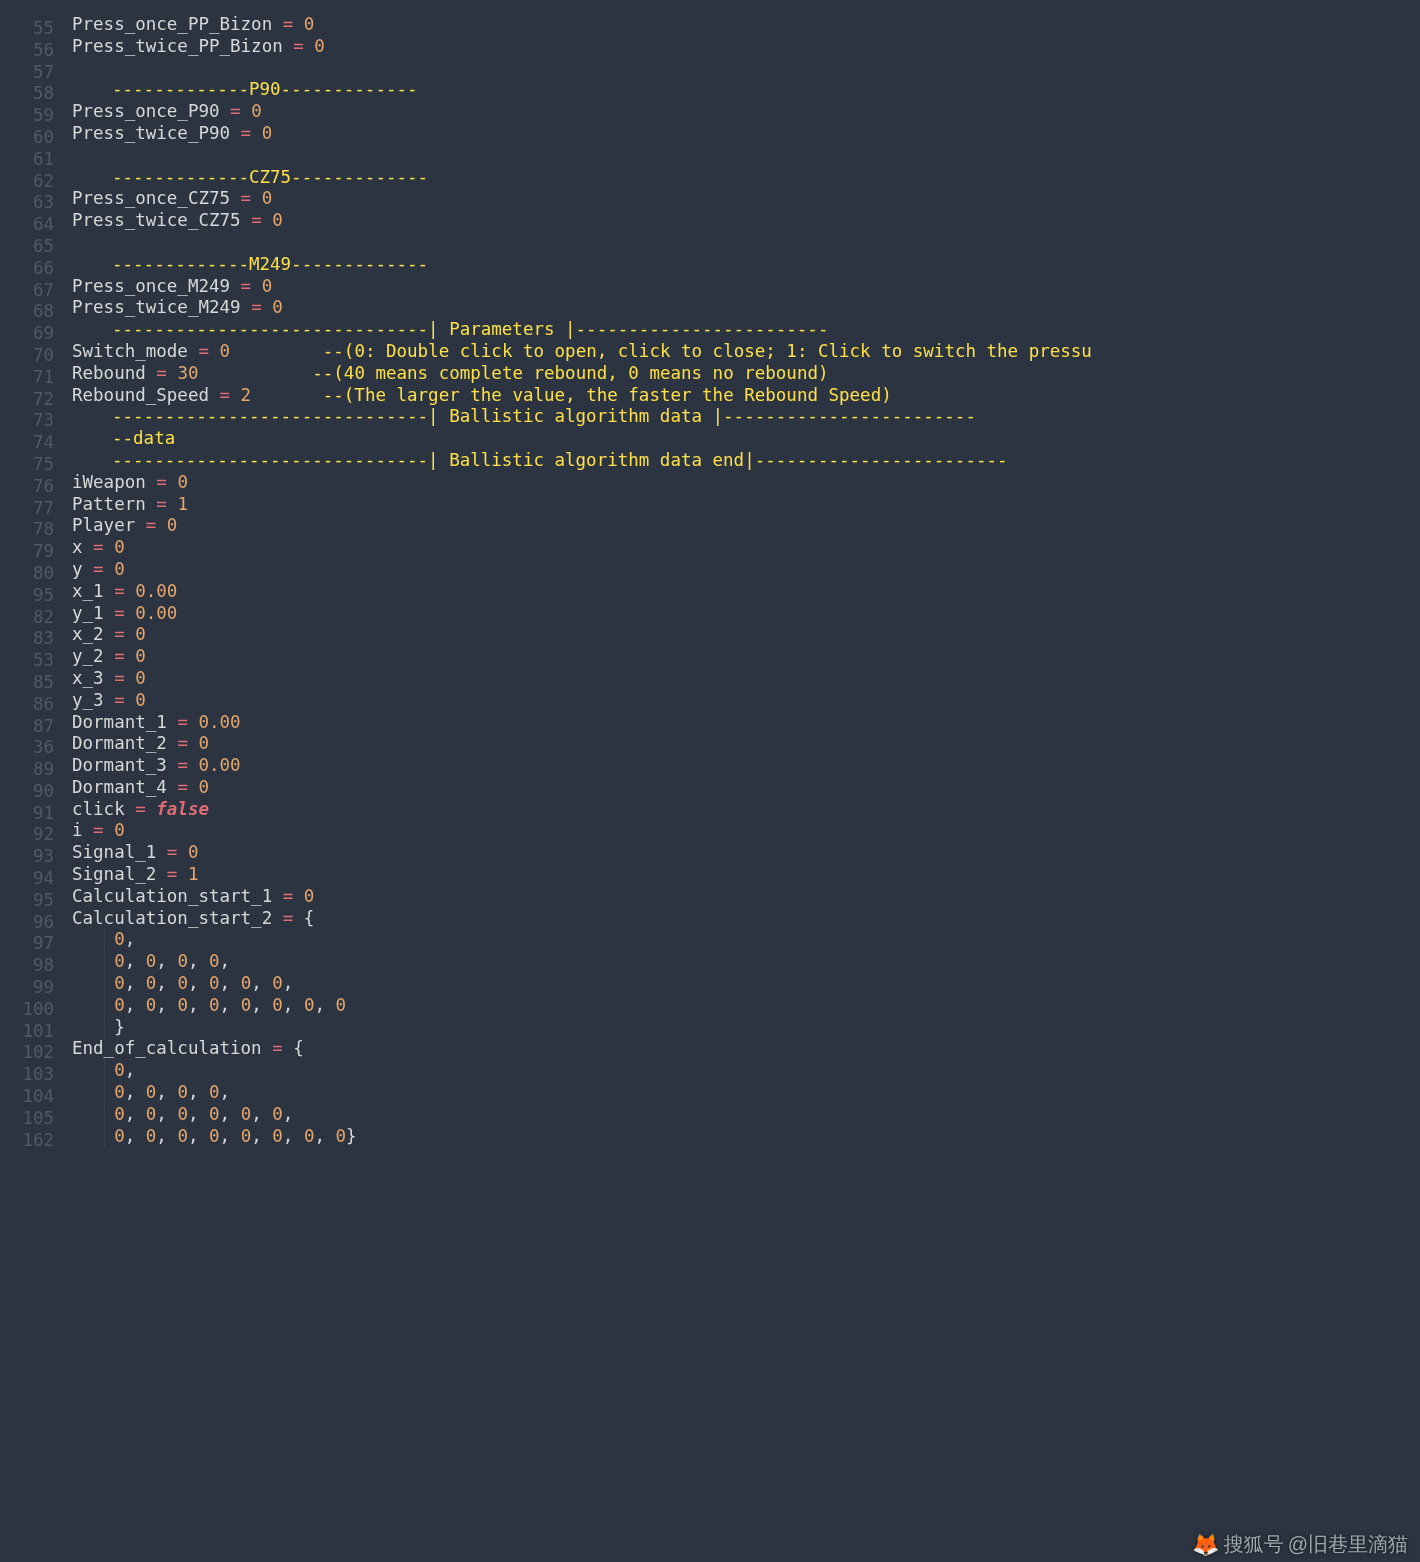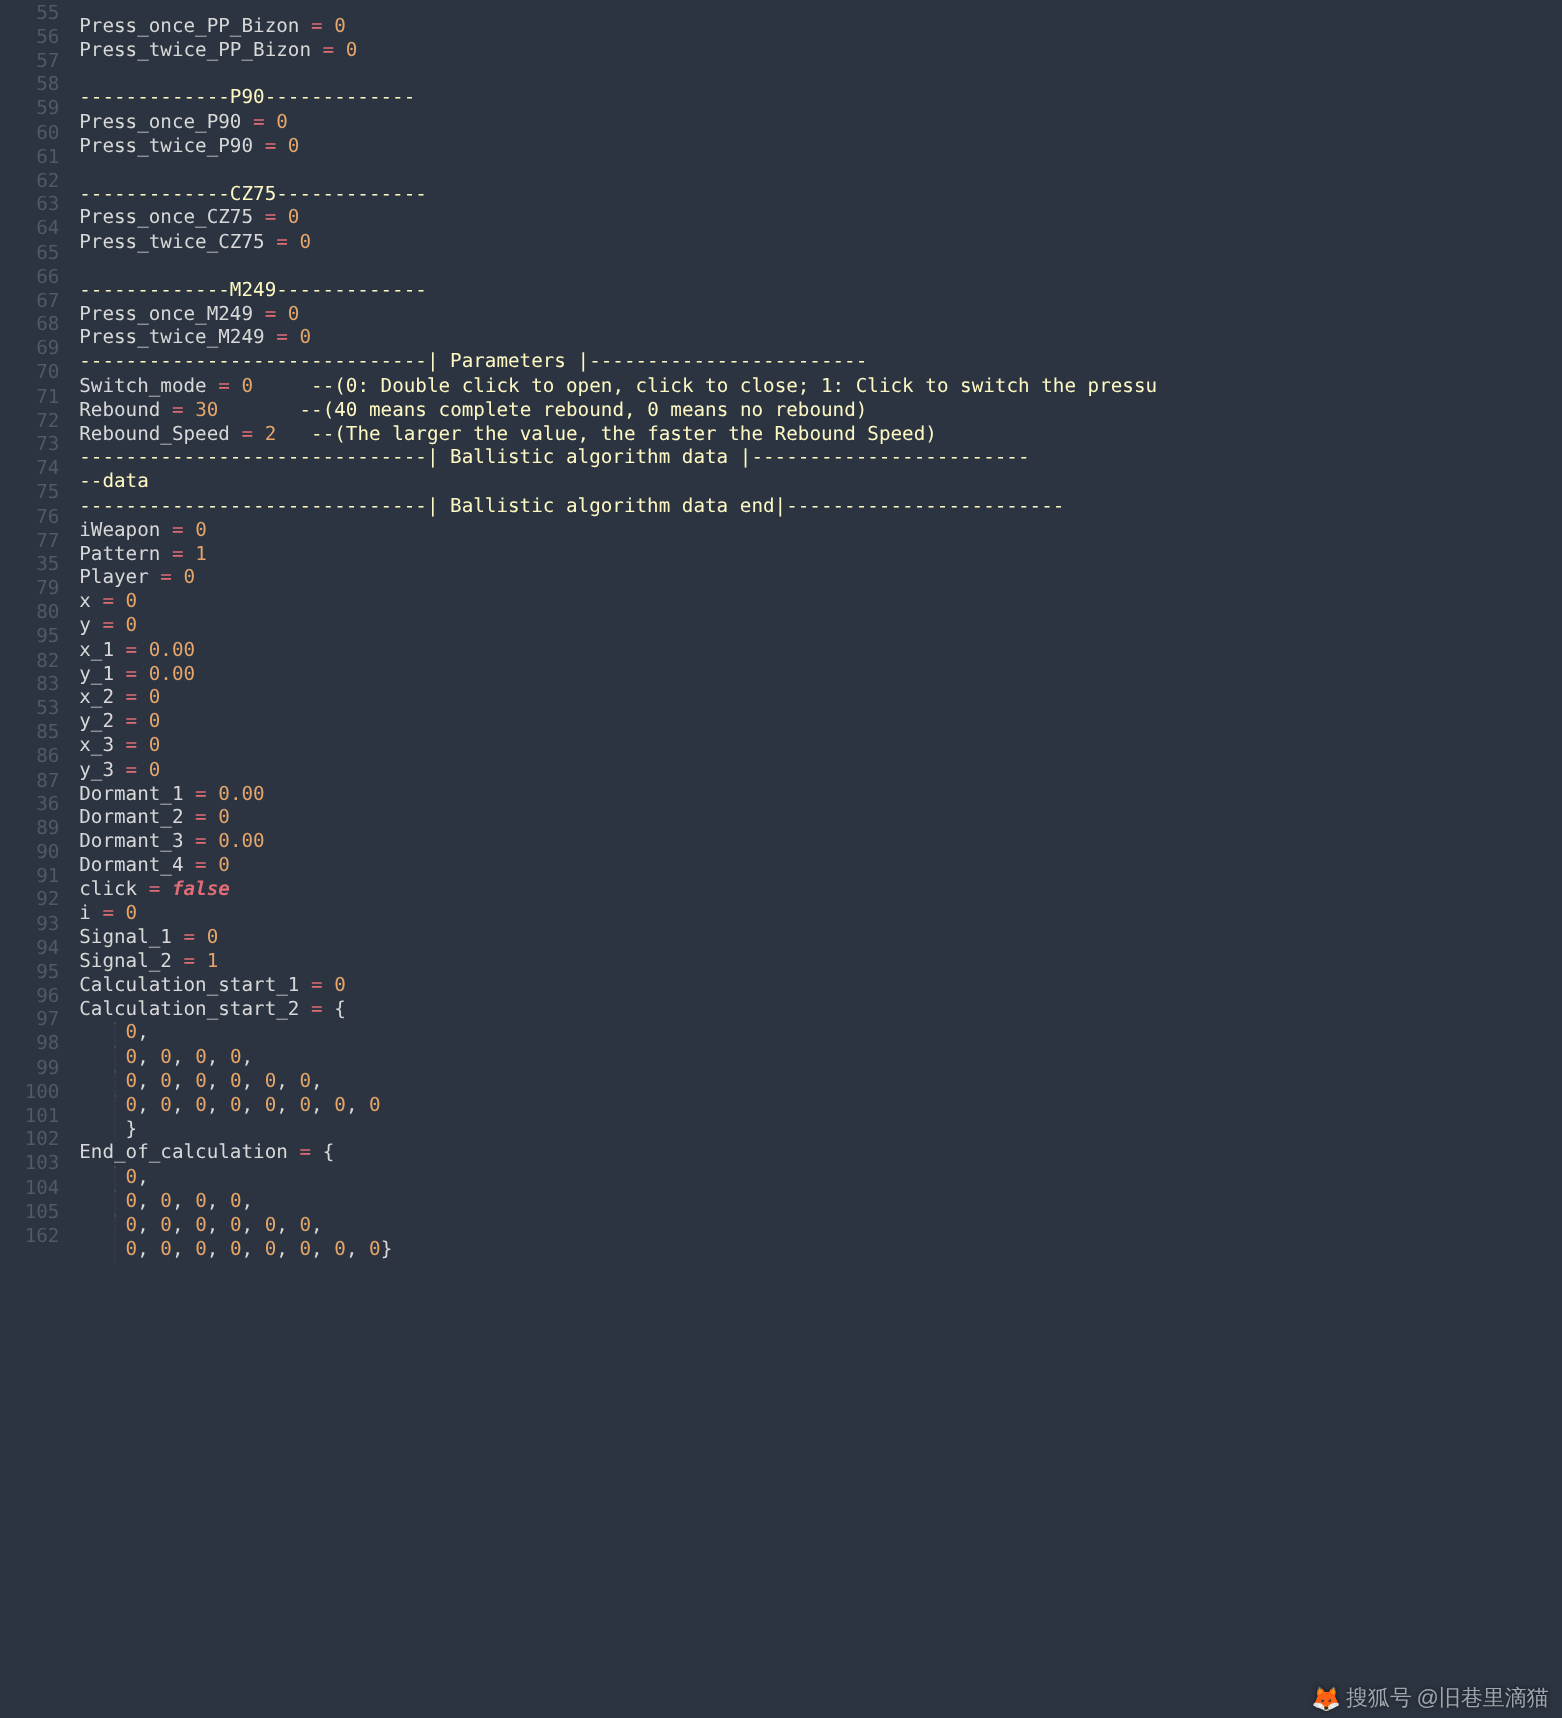--- a/index.html
+++ b/index.html
@@ -20,20 +20,21 @@
     height: 100%;
   }
   .gutter {
     width: 72px;
     text-align: right;
     color: #4f5a67;
     padding-right: 18px;
     padding-top: 2px;
     user-select: none;
     flex-shrink: 0;
+    margin-top: 16px;
   }
   .gutter div { height: 21.8px; }
   .code {
     flex: 1;
     padding-top: 14px;
     white-space: pre;
     position: relative;
     overflow: hidden;
   }
   .line { height: 21.8px; position: relative; }
@@ -41,21 +42,21 @@
     position: absolute;
     left: 32px;
     top: 0;
     bottom: 0;
     border-left: 1px dotted #3f4854;
   }
   .ident { color: #d8d8d8; }
   .eq   { color: #e06c75; }
   .num  { color: #e5a56b; }
   .kw   { color: #e06c75; font-style: italic; font-weight: bold; }
-  .cmt  { color: #fef9c3; }
+  .cmt  { color: #fde047; margin-left: 40px; }
   .pun  { color: #d8d8d8; }
   .brc  { color: #d8d8d8; }
   .watermark {
     position: absolute;
     right: 12px;
     bottom: 6px;
     font-family: -apple-system, sans-serif;
     font-size: 20px;
     color: #a0a6ae;
     text-shadow: 0 0 4px rgba(0,0,0,0.6);
@@ -88,21 +89,21 @@
       <div>68</div>
       <div>69</div>
       <div>70</div>
       <div>71</div>
       <div>72</div>
       <div>73</div>
       <div>74</div>
       <div>75</div>
       <div>76</div>
       <div>77</div>
-      <div>35</div>
+      <div>78</div>
       <div>79</div>
       <div>80</div>
       <div>95</div>
       <div>82</div>
       <div>83</div>
       <div>53</div>
       <div>85</div>
       <div>86</div>
       <div>87</div>
       <div>36</div>

